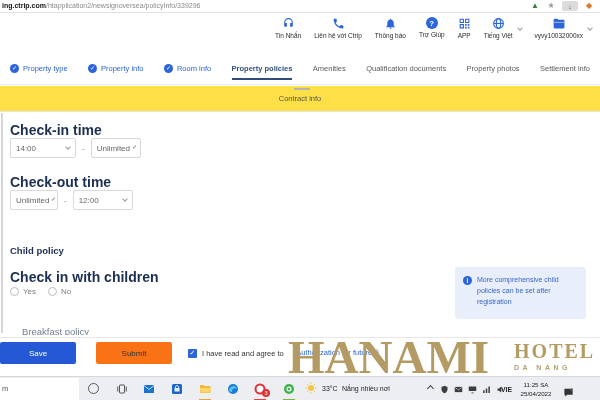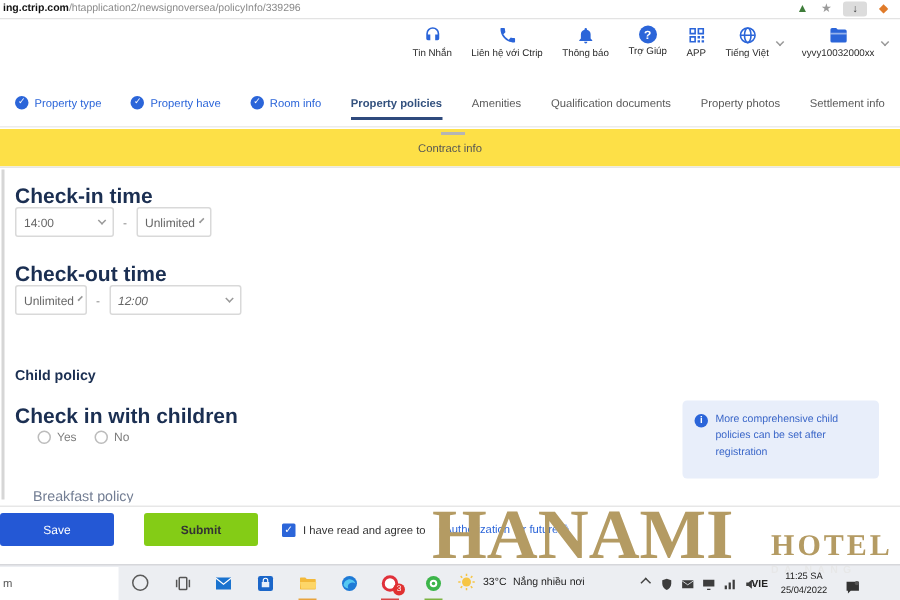--- a/index.html
+++ b/index.html
@@ -53,29 +53,29 @@
   .radio { width:9px; height:9px; border:1px solid #bcbcbc; border-radius:50%; background:#fff; }
   .radio-lbl { font-size:8px; color:#7d7d7d; }
   .infobox { position:absolute; left:455px; top:155px; width:131px; min-height:52px; background:#e8eefa; border-radius:3px; padding:8px 8px 8px 8px; display:flex; gap:5px; }
   .info-ic { flex:0 0 auto; width:9px; height:9px; border-radius:50%; background:#2b65d9; color:#fff; font-size:6.5px; font-weight:bold; display:flex; align-items:center; justify-content:center; margin-top:1px; }
   .info-txt { font-size:7px; color:#3a66c8; line-height:1.55; }
   .clipped { position:absolute; left:10px; top:214px; height:9px; overflow:hidden; }
   .clipped .t { font-size:9.5px; font-weight:normal; color:#5a6780; opacity:.85;margin-left:12px; }
   
   .footer { position:absolute; top:338px; left:0; right:0; height:38px; background:#fff; box-shadow:0 -1px 0 #e7e7e7; z-index:3; }
   .btn-save { position:absolute; left:0; top:4px; width:76px; height:22px; background:#2458d5; color:#fff; font-size:8px; border:none; border-radius:2px; display:flex; align-items:center; justify-content:center; cursor:pointer; }
-  .btn-submit { position:absolute; left:96px; top:4px; width:76px; height:22px; background:#84cc16; color:#333; font-size:8px; border:none; border-radius:2px; display:flex; align-items:center; justify-content:center; cursor:pointer;font-weight:bold; }
+  .btn-submit { position:absolute; left:96px; top:4px; width:76px; height:22px; background:#f97316; color:#333; font-size:8px; border:none; border-radius:2px; display:flex; align-items:center; justify-content:center; cursor:pointer; }
   .agree { position:absolute; left:188px; top:10px; display:flex; align-items:center; gap:5px; white-space:nowrap; }
   .cbx { width:9px; height:9px; background:#2b65d9; border-radius:1px; color:#fff; font-size:7px; display:flex; align-items:center; justify-content:center; cursor:pointer; }
   .agree-txt { font-size:7.5px; color:#333; }
   .agree-link { font-size:7.5px; color:#2b65d9; cursor:pointer; }
   
   .wm { position:absolute; left:288px; top:334px; z-index:5; display:flex; align-items:flex-start; gap:25px; pointer-events:none; }
   .wm-name { font-family:"Liberation Serif", serif; font-weight:bold; font-size:47px; line-height:1; color:#b49b63; letter-spacing:0px; }
-  .wm-col { margin-top:20px; display:flex; flex-direction:column; }
+  .wm-col { margin-top:7px; display:flex; flex-direction:column; }
   .wm-hotel { font-family:"Liberation Serif", serif; font-weight:bold; font-size:20px; line-height:1; letter-spacing:2px; color:#b49b63; }
   .wm-city { font-size:7px; font-weight:bold; letter-spacing:3.5px; color:#b2a06d; margin-top:3px; }
   
   .taskbar { position:absolute; left:0; top:376px; right:0; height:24px; background:rgba(235,237,241,.93); border-top:1px solid rgba(205,205,210,.7); z-index:10; }
   .tb-search { position:absolute; left:0; top:1px; width:79px; height:22px; background:#fff; font-size:7.5px; color:#555; line-height:22px; padding-left:2px; }
   .tb-ic { position:absolute; top:6px; width:12px; height:12px; cursor:pointer; }
   .tb-ic svg { width:12px; height:12px; display:block; }
   .cortana { left:88px; width:11px; height:11px; border:1.5px solid #5a5a5a; border-radius:50%; background:transparent; }
   .underline { position:absolute; top:22px; height:2px; width:12px; }
   .badge { position:absolute; left:262px; top:12px; width:8px; height:8px; border-radius:50%; background:#e03131; color:#fff; font-size:5.5px; display:flex; align-items:center; justify-content:center; z-index:2; }
@@ -165,21 +165,21 @@
     </div>
   </div>
 
   <div class="tabs">
     <div class="tab done">
       <span class="tab-check">✓</span>
       <span>Property type</span>
     </div>
     <div class="tab done">
       <span class="tab-check">✓</span>
-      <span>Property have</span>
+      <span>Property info</span>
     </div>
     <div class="tab done">
       <span class="tab-check">✓</span>
       <span>Room info</span>
     </div>
     <div class="tab active">
       <span>Property policies</span>
     </div>
     <div class="tab">
       <span>Amenities</span>
@@ -216,30 +216,30 @@
       </div>
     </div>
 
     <div class="h-sm" style="left:10px; top:62px;">Check-out time</div>
     <div class="sel-row" style="left:10px; top:78px;">
       <div class="select" style="width:48px;">
         <span>Unlimited</span>
         <span class="sc"></span>
       </div>
       <span class="sep">-</span>
-      <div class="select" style="width:88px;font-style:italic;">
+      <div class="select" style="width:60px;">
         <span>12:00</span>
         <span class="sc"></span>
       </div>
     </div>
 
     <div class="h-md" style="left:10px; top:133px;">Child policy</div>
     <div class="h-sm" style="left:10px; top:157px;">Check in with children</div>
 
-    <div class="radio-row" style="left:10px; top:175px;margin-left:15px;">
+    <div class="radio-row" style="left:10px; top:175px;">
       <div class="radio-opt">
         <span class="radio"></span>
         <span class="radio-lbl">Yes</span>
       </div>
       <div class="radio-opt">
         <span class="radio"></span>
         <span class="radio-lbl">No</span>
       </div>
     </div>
 

